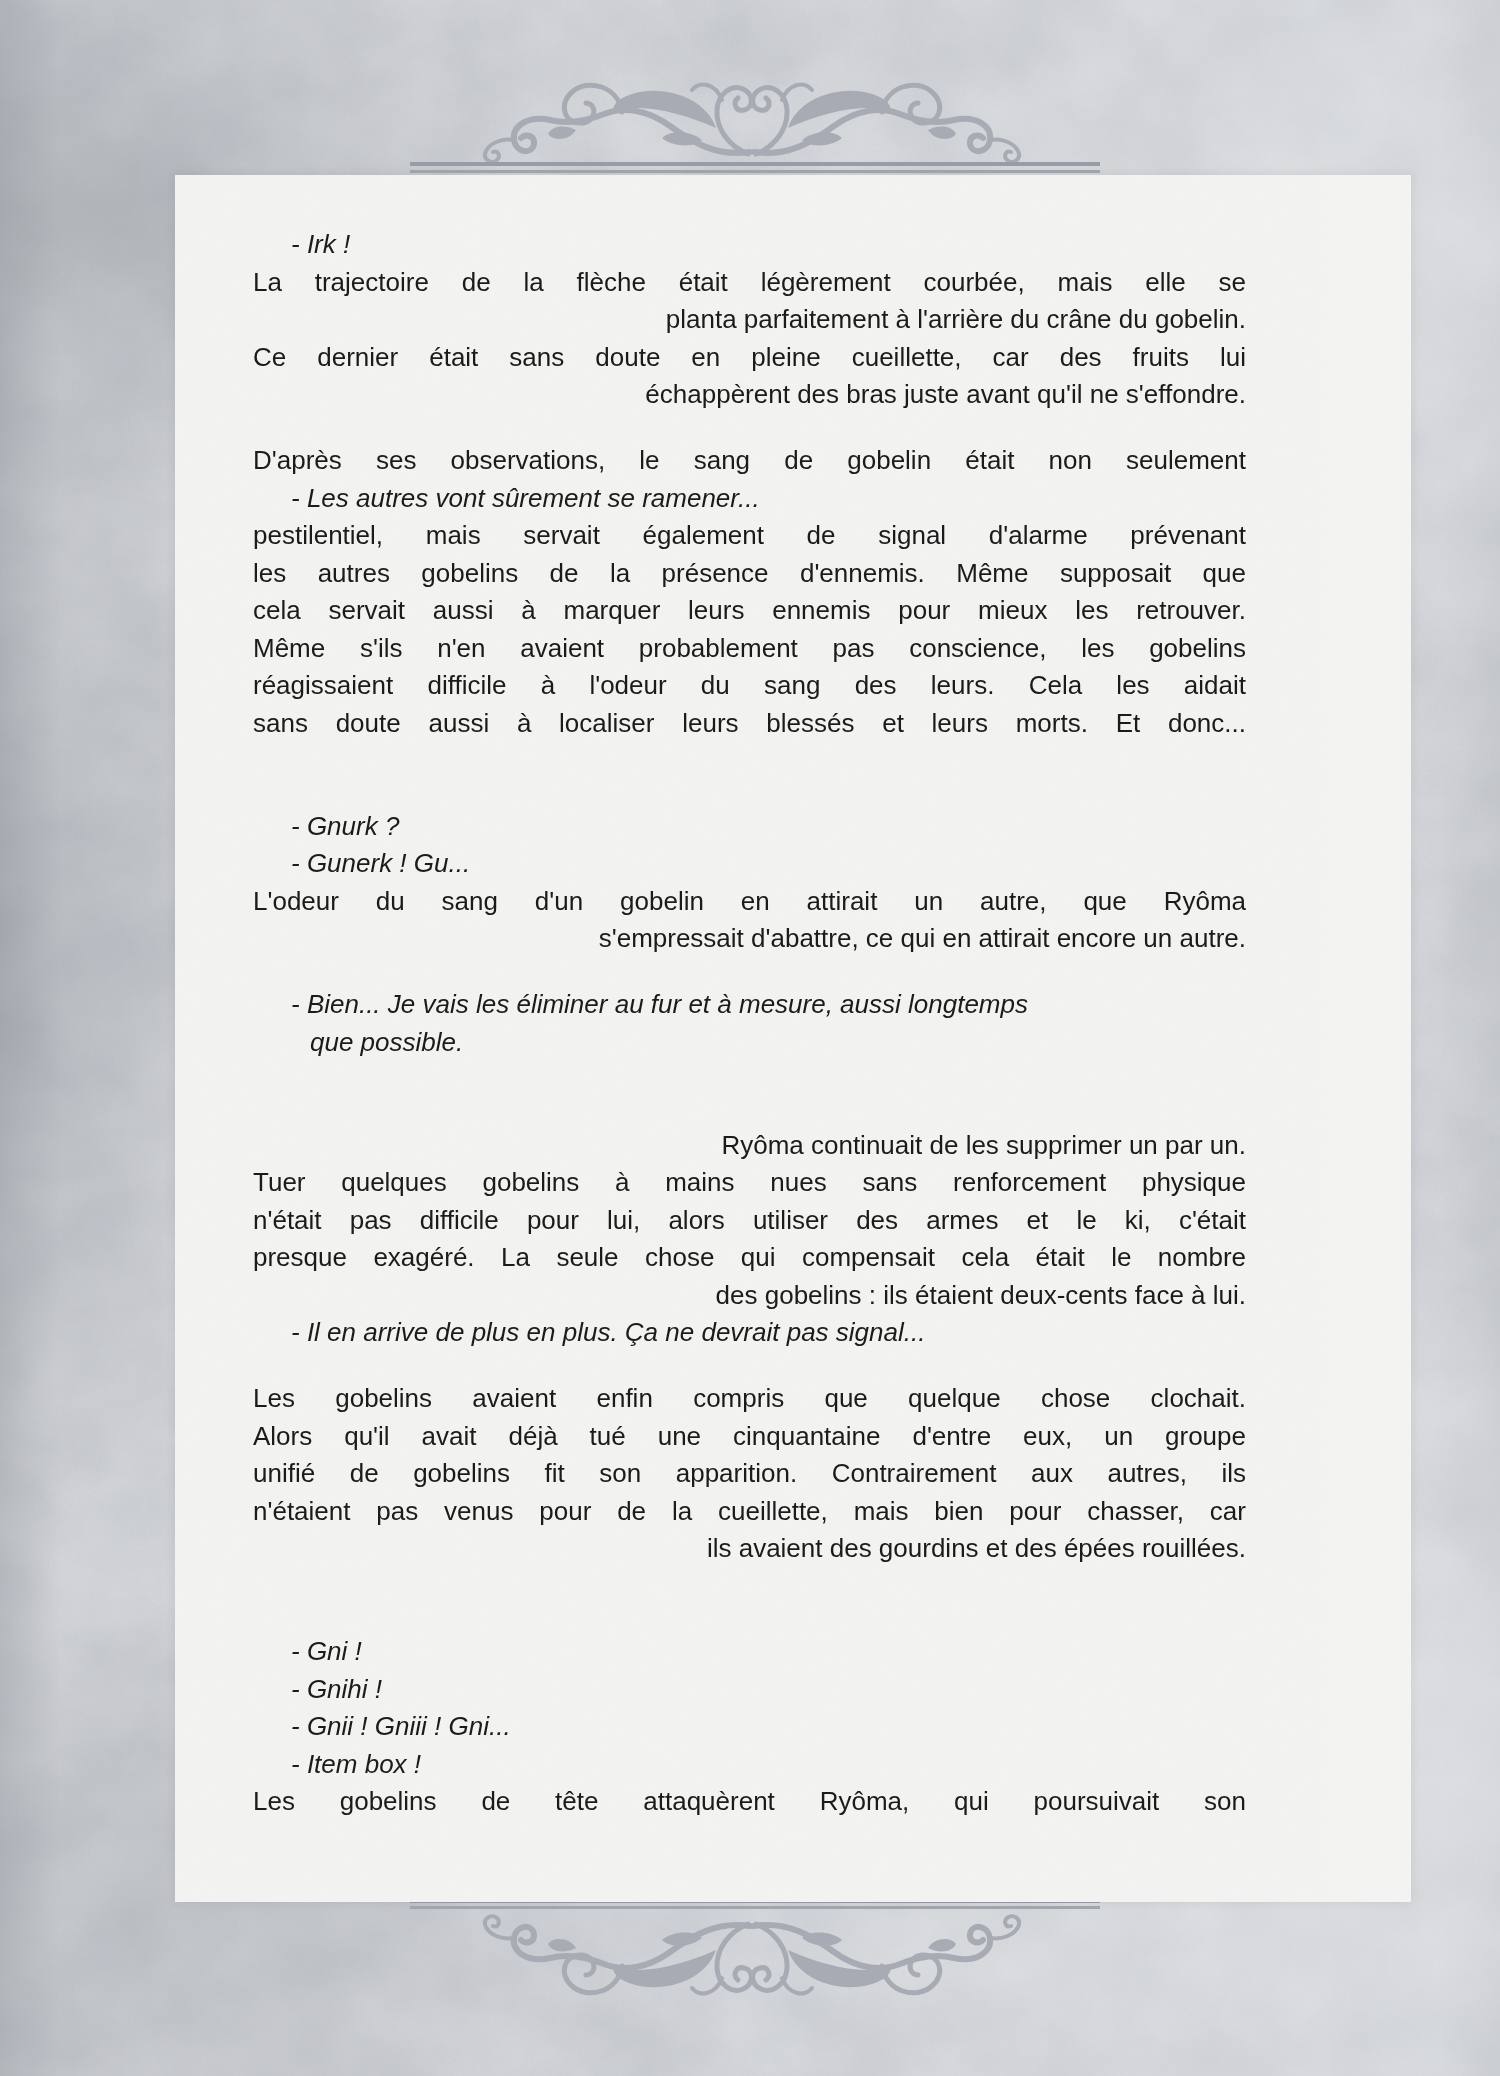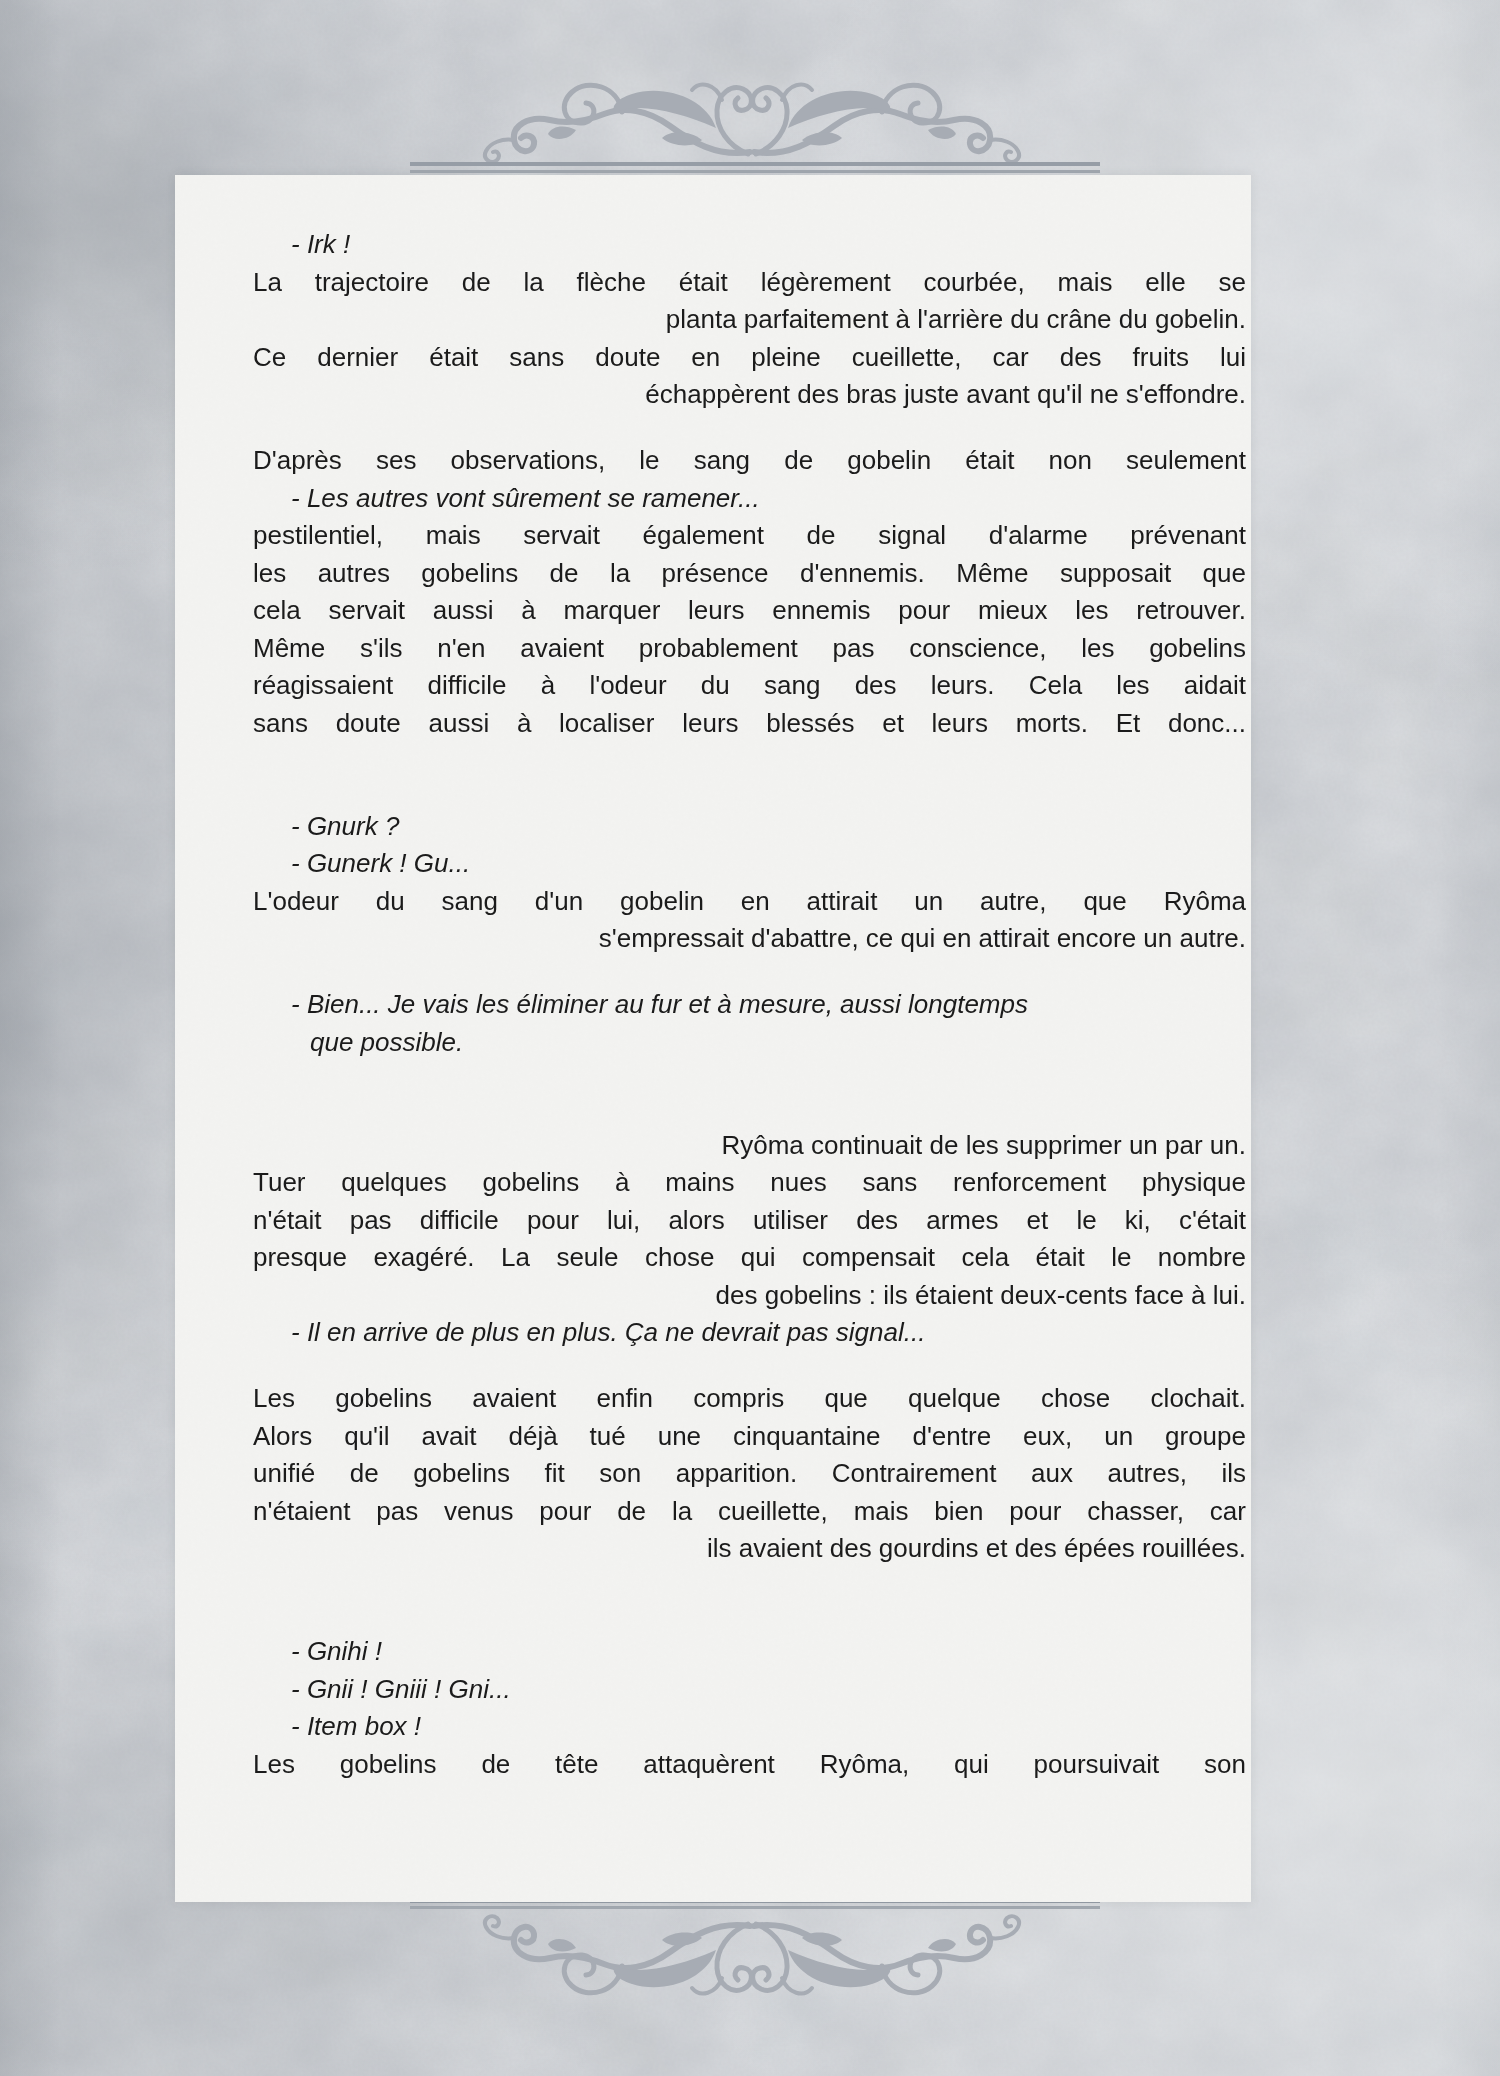--- a/index.html
+++ b/index.html
@@ -21,21 +21,21 @@
   }
   .ornament{position:absolute;left:452px;width:600px;height:112px;}
   .ornament.top{top:54px;}
   .ornament.bottom{top:1912px;transform:scaleY(-1);}
   .divider{position:absolute;left:410px;width:690px;}
   .divider.t1{top:162px;height:4px;background:#969da6;}
   .divider.t2{top:170px;height:3px;background:#a2a8b0;}
   .divider.b1{top:1899px;height:4px;background:#969da6;}
   .divider.b2{top:1906px;height:3px;background:#a2a8b0;}
   .book-page{
-    position:absolute;left:175px;top:175px;width:1076px;height:1727px;
+    position:absolute;left:175px;top:175px;width:1236px;height:1727px;
     background:#f3f3f1;
     box-shadow:0 0 10px rgba(60,64,70,0.10);
   }
   .page-grain{position:absolute;inset:0;width:100%;height:100%;opacity:.5;pointer-events:none;}
   .page-text{
     position:absolute;left:78px;top:0;width:993px;padding-top:51px;
     color:#1b1b1b;font-size:26px;line-height:37.5px;
     letter-spacing:0px;
   }
   .para{margin:0;}
@@ -141,19 +141,20 @@
         <div class="line dialogue">- Il en arrive de plus en plus. Ça ne devrait pas signal...</div>
       </div>
       <div class="para gap-2">
         <div class="line justify">Les gobelins avaient enfin compris que quelque chose clochait.</div>
         <div class="line justify">Alors qu'il avait déjà tué une cinquantaine d'entre eux, un groupe</div>
         <div class="line justify">unifié de gobelins fit son apparition. Contrairement aux autres, ils</div>
         <div class="line justify">n'étaient pas venus pour de la cueillette, mais bien pour chasser, car</div>
         <div class="line plain">ils avaient des gourdins et des épées rouillées.</div>
       </div>
       <div class="para gap-0">
+        <div class="line dialogue">- Gni !</div>
         <div class="line dialogue">- Gnihi !</div>
         <div class="line dialogue">- Gnii ! Gniii ! Gni...</div>
         <div class="line dialogue">- Item box !</div>
         <div class="line justify">Les gobelins de tête attaquèrent Ryôma, qui poursuivait son</div>
       </div>
     </div>
 </div>
 
 </body></html>

